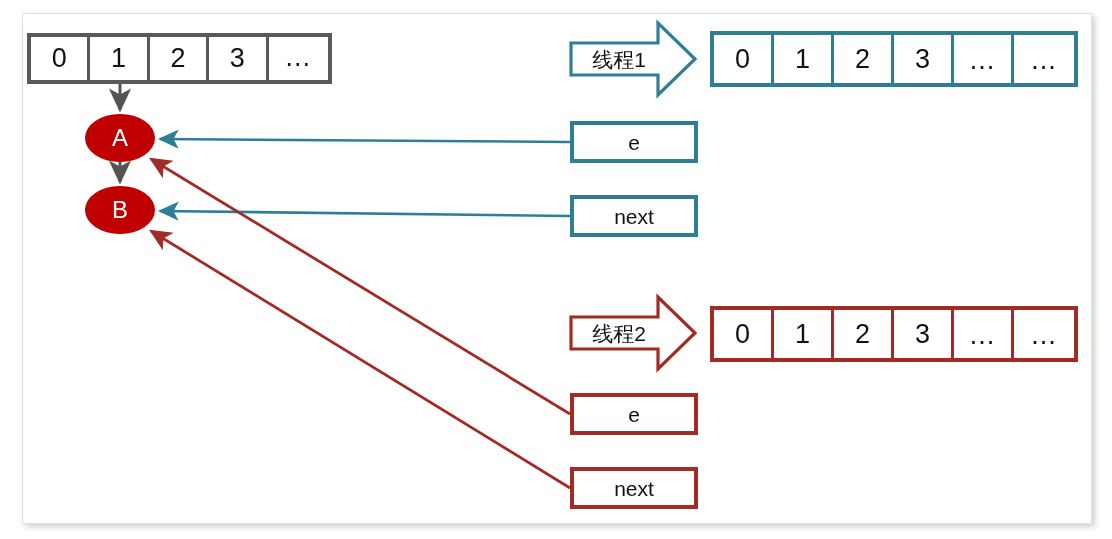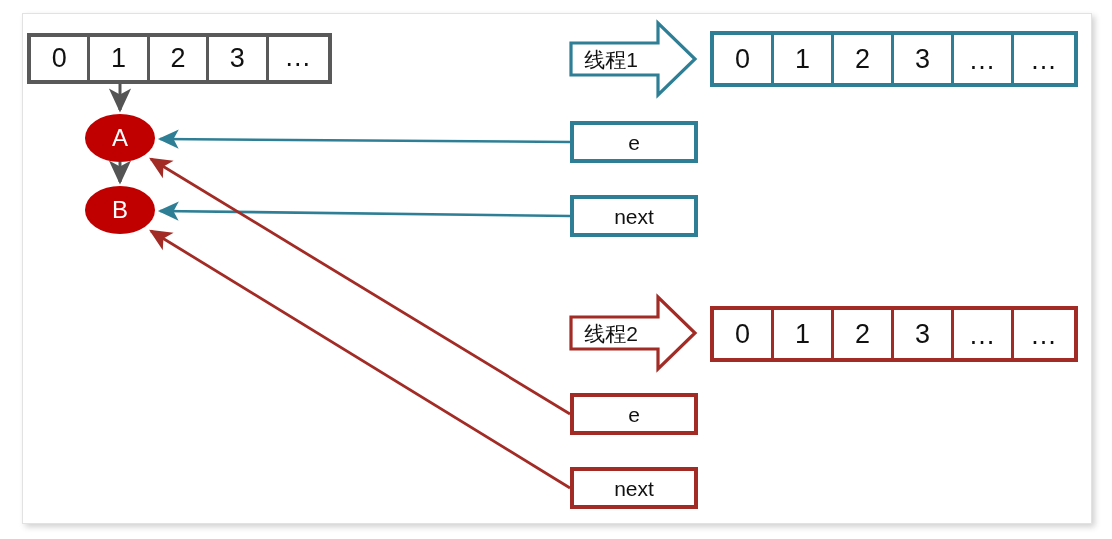--- a/index.html
+++ b/index.html
@@ -132,21 +132,21 @@
 
   
   .blockarrow {
     position: absolute;
     width: 130px;
     height: 80px;
   }
   .blockarrow svg { display: block; }
   .blockarrow .ba-label {
     position: absolute;
-    left: 0;
+    left: 8px;
     top: 50%;
     transform: translateY(-50%);
     width: 86px;
     text-align: center;
     font-size: 21px;
     color: #111111;
     line-height: 1;
   }
   #arrow-thread-1 { left: 568px; top: 19px; }
   #arrow-thread-2 { left: 568px; top: 293px; text-decoration: underline; }

